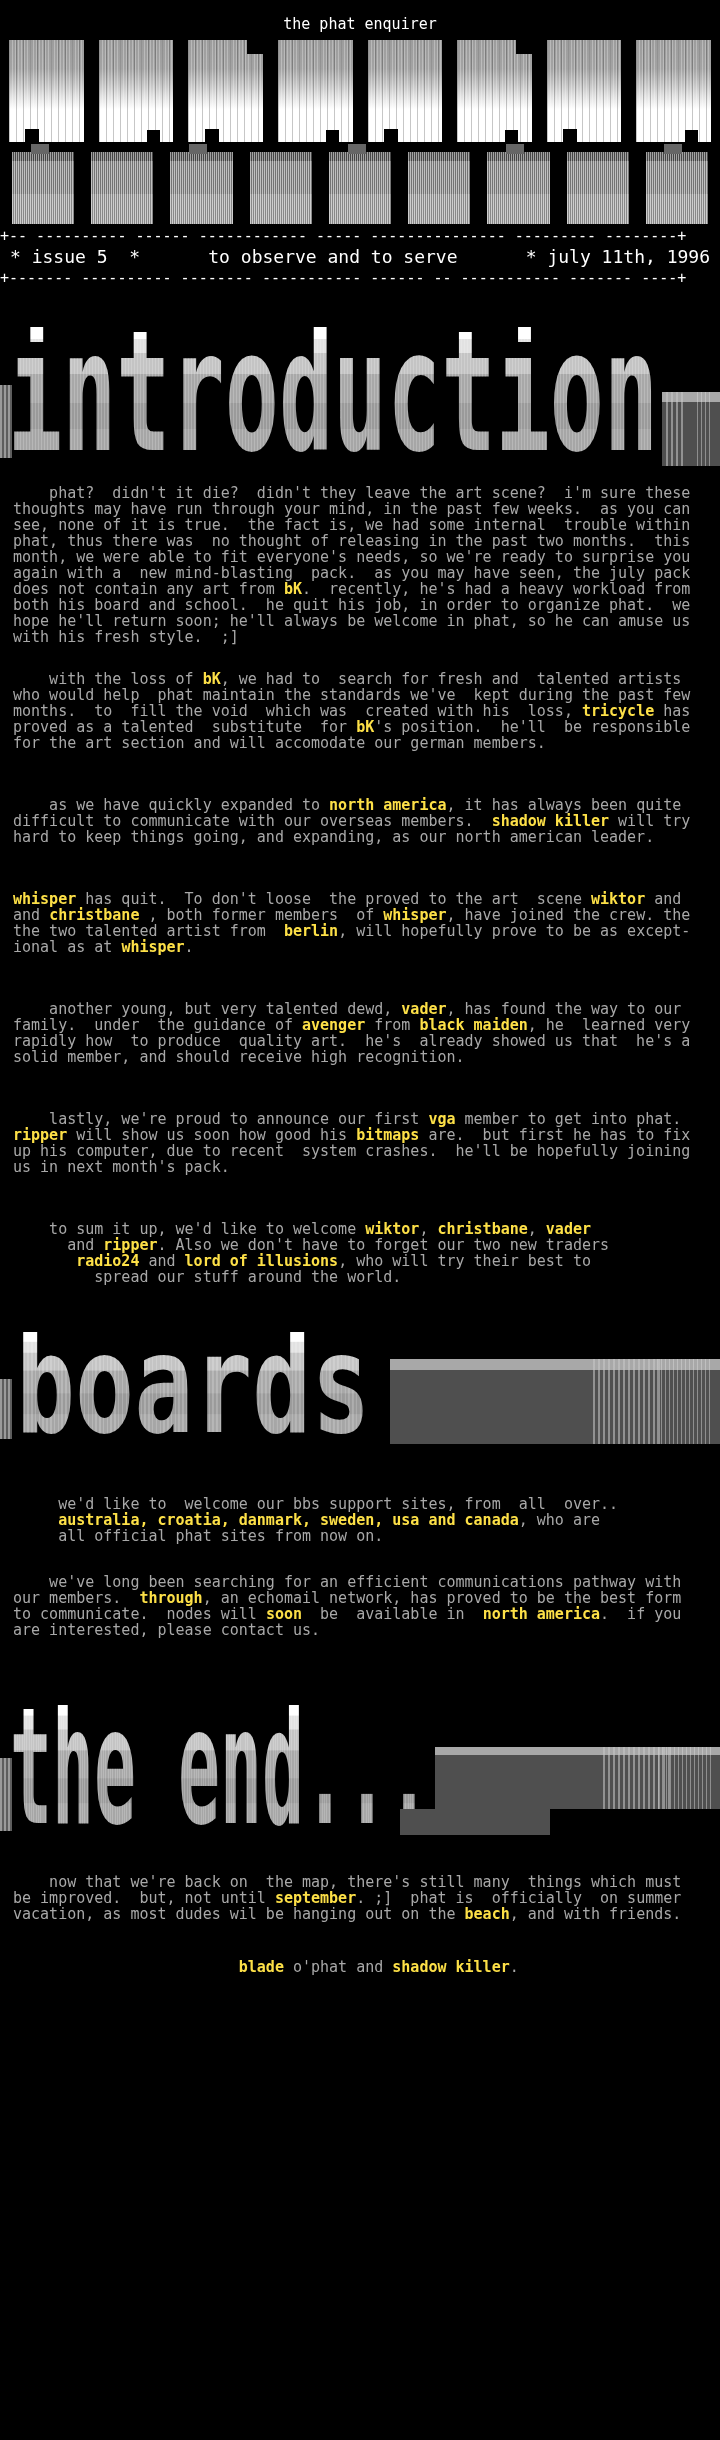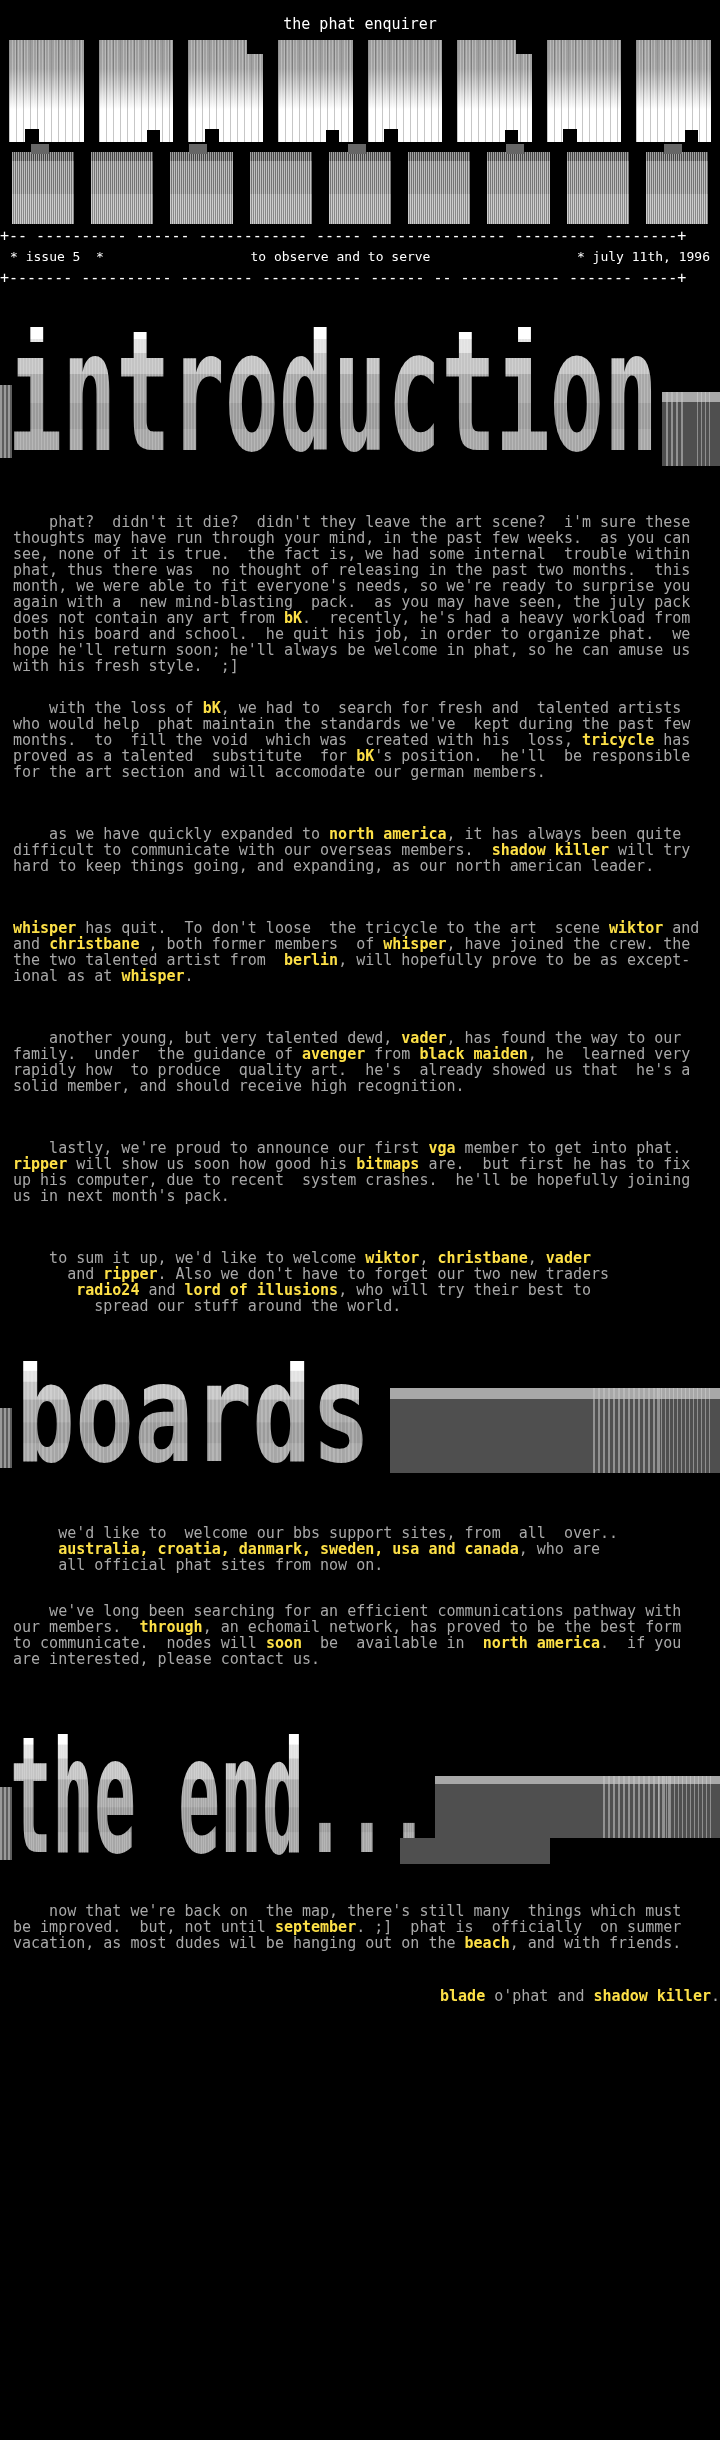--- a/index.html
+++ b/index.html
@@ -39,21 +39,21 @@
   }
   .logo-col2:nth-child(odd)::before{
     content:"";position:absolute;top:-8px;left:30%;width:18px;height:10px;background:#666;
   }
   .rule{
     color:#ffffff;font-size:15px;line-height:16px;white-space:pre;overflow:hidden;
     margin:4px 0 0 0;
   }
   .issue-line{
     display:flex;justify-content:space-between;align-items:center;
-    padding:0 10px;color:#ffffff;font-size:13px;line-height:18px;margin:4px 0 0 0;white-space:pre;
+    padding:0 10px;color:#ffffff;font-size:18px;line-height:18px;margin:4px 0 0 0;white-space:pre;
   }
   
   .heading-block{position:relative;width:720px;overflow:hidden;}
   .h-word{
     position:absolute;left:8px;bottom:8px;display:inline-block;white-space:pre;
     font-family:"DejaVu Sans Mono",monospace;font-weight:bold;line-height:0.78;
     transform-origin:left bottom;color:transparent;
     background-image:
       repeating-linear-gradient(90deg, rgba(255,255,255,0.20) 0 2px, transparent 2px 5px),
       linear-gradient(180deg,
@@ -83,25 +83,25 @@
   }
   
   .para{
     margin:0 0 46px 13px;font-family:"DejaVu Sans Mono",monospace;
     font-size:15px;line-height:16px;color:#a8a8a8;white-space:pre;
   }
   .para:last-child{margin-bottom:0;}
   .b{color:#fde047;font-weight:bold;}
   .sig{
     margin:37px 0 0 13px;font-family:"DejaVu Sans Mono",monospace;
-    font-size:15px;line-height:16px;color:#a8a8a8;white-space:pre;text-align:right;
+    font-size:15px;line-height:16px;color:#a8a8a8;white-space:pre;
   }
   
   .sec-intro .heading-block{height:140px;margin-top:40px;}
-  .sec-intro .sec-text{margin-top:48px;text-decoration:underline;}
+  .sec-intro .sec-text{margin-top:19px;text-decoration:underline;}
   .sec-newmembers .heading-block{height:150px;margin-top:78px;}
   .sec-newmembers .sec-text{margin-top:26px;}
   .sec-boards .heading-block{height:115px;margin-top:46px;}
   .sec-boards .sec-text{margin-top:50px;}
   .sec-net .heading-block{height:120px;margin-top:77px;}
   .sec-net .sec-text{margin-top:30px;}
   .sec-end .heading-block{height:140px;margin-top:61px;}
   .sec-end .sec-text{margin-top:35px;}
   
   .sec-intro .h-bar{right:0;top:66px;width:58px;height:80px;background-size:20px 100%,14px 100%,100% 100%;background-position:10% 0,80% 0,0 0;}
@@ -172,21 +172,21 @@
 <div class="sec-newmembers">
   <div class="sec-text">
       <pre class="para"><span>    with the loss of </span><span class="b">bK</span><span>, we had to  search for fresh and  talented artists
 who would help  phat maintain the standards we've  kept during the past few
 months.  to  fill the void  which was  created with his  loss, </span><span class="b">tricycle</span><span> has
 proved as a talented  substitute  for </span><span class="b">bK</span><span>'s position.  he'll  be responsible
 for the art section and will accomodate our german members.</span></pre>
       <pre class="para"><span>    as we have quickly expanded to </span><span class="b">north america</span><span>, it has always been quite
 difficult to communicate with our overseas members.  </span><span class="b">shadow killer</span><span> will try
 hard to keep things going, and expanding, as our north american leader.</span></pre>
-      <pre class="para"><span class="b">whisper</span><span> has quit.  To don't loose  the tricycle to the art  scene </span><span class="b">wiktor</span><span> and
+      <pre class="para"><span class="b">whisper</span><span> has quit.  To don't loose  the proved to the art  scene </span><span class="b">wiktor</span><span> and
 and </span><span class="b">christbane</span><span> , both former members  of </span><span class="b">whisper</span><span>, have joined the crew. the
 the two talented artist from  </span><span class="b">berlin</span><span>, will hopefully prove to be as except-
 ional as at </span><span class="b">whisper</span><span>.</span></pre>
       <pre class="para"><span>    another young, but very talented dewd, </span><span class="b">vader</span><span>, has found the way to our
 family.  under  the guidance of </span><span class="b">avenger</span><span> from </span><span class="b">black maiden</span><span>, he  learned very
 rapidly how  to produce  quality art.  he's  already showed us that  he's a
 solid member, and should receive high recognition.</span></pre>
       <pre class="para"><span>    lastly, we're proud to announce our first </span><span class="b">vga</span><span> member to get into phat.
 </span><span class="b">ripper</span><span> will show us soon how good his </span><span class="b">bitmaps</span><span> are.  but first he has to fix
 up his computer, due to recent  system crashes.  he'll be hopefully joining

